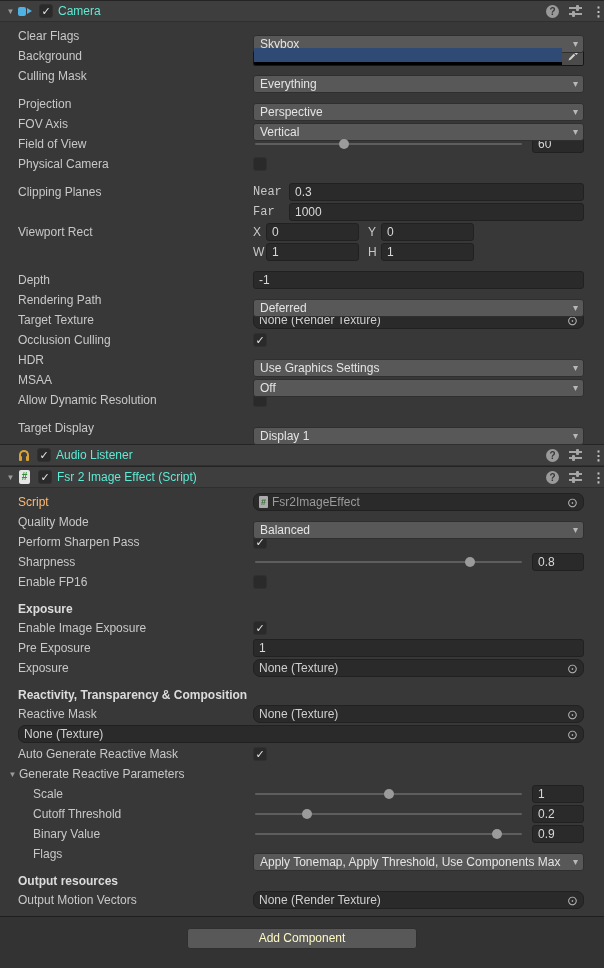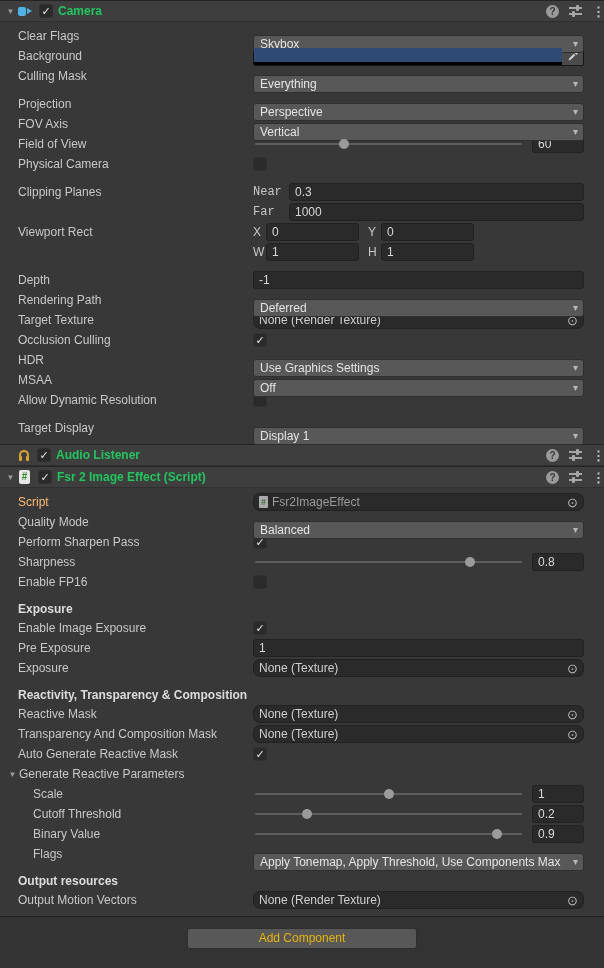--- a/index.html
+++ b/index.html
@@ -14,21 +14,21 @@
 
   
   .comp-header{
     height:22px;flex:none;background:#3E3E3E;
     border-top:1px solid #242424;border-bottom:1px solid #2F2F2F;
     box-sizing:border-box;display:flex;align-items:center;padding:0 6px 0 4px;
   }
   .fold{width:13px;flex:none;color:#9B9B9B;font-size:8px;text-align:center;line-height:13px;}
   .fold::after{content:"▼";}
   .fold-spacer{width:13px;flex:none;}
-  .comp-title{font-weight:bold;color:#22c55e;margin-left:5px;flex:1;white-space:nowrap;}
+  .comp-title{font-weight:normal;color:#5eead4;margin-left:5px;flex:1;white-space:nowrap;}
   .hdr-icons{display:flex;align-items:center;gap:10px;flex:none;}
 
   .help-icon{width:13px;height:13px;border-radius:50%;background:#9A9A9A;color:#383838;
     font-size:10px;font-weight:bold;text-align:center;line-height:13px;}
   .help-icon::after{content:"?";}
   .presets-icon{width:13px;height:12px;position:relative;}
   .pline{position:absolute;left:0;right:0;height:2px;background:#A6A6A6;}
   .p1{top:2px;} .p2{bottom:2px;}
   .pline::after{content:"";position:absolute;top:-2px;width:3px;height:6px;background:#A6A6A6;border-radius:1px;}
   .p1::after{right:3px;} .p2::after{left:3px;}
@@ -96,21 +96,21 @@
 
   .mini-lbl{flex:none;color:#C8C8C8;}
   .w34{width:36px;font-family:Liberation Mono, monospace;} .w14{width:13px;}
   .vr-field{width:93px;flex:none;}
   .vr-gap{width:9px;flex:none;}
   .vr-fill{flex:1;}
 
   
   .footer{flex:1;border-top:1px solid #1F1F1F;background:#333333;display:flex;justify-content:center;}
   .add-comp-btn{margin-top:11px;width:230px;height:21px;background:#585858;border:1px solid #2F2F2F;
-    border-radius:3px;box-sizing:border-box;color:#eab308;text-align:center;line-height:19px;}
+    border-radius:3px;box-sizing:border-box;color:#fef9c3;text-align:center;line-height:19px;}
 </style>
 </head>
 <body>
 
 <div class="inspector">
 
   <div class="comp-header">
     <span class="fold"></span>
     <span class="comp-icon">
         <span class="cam-body"></span>
@@ -387,21 +387,20 @@
     <div class="row">
       <span class="lbl">Reactive Mask</span>
       <div class="ctrl">
         <div class="objfield">
           <span>None (Texture)</span>
           <span class="picker"></span>
         </div>
       </div>
     </div>
     <div class="row">
-      <span class="lbl">Transparency And Composition Mask</span>
       <div class="ctrl">
         <div class="objfield">
           <span>None (Texture)</span>
           <span class="picker"></span>
         </div>
       </div>
     </div>
     <div class="row">
       <span class="lbl">Auto Generate Reactive Mask</span>
       <div class="ctrl">

